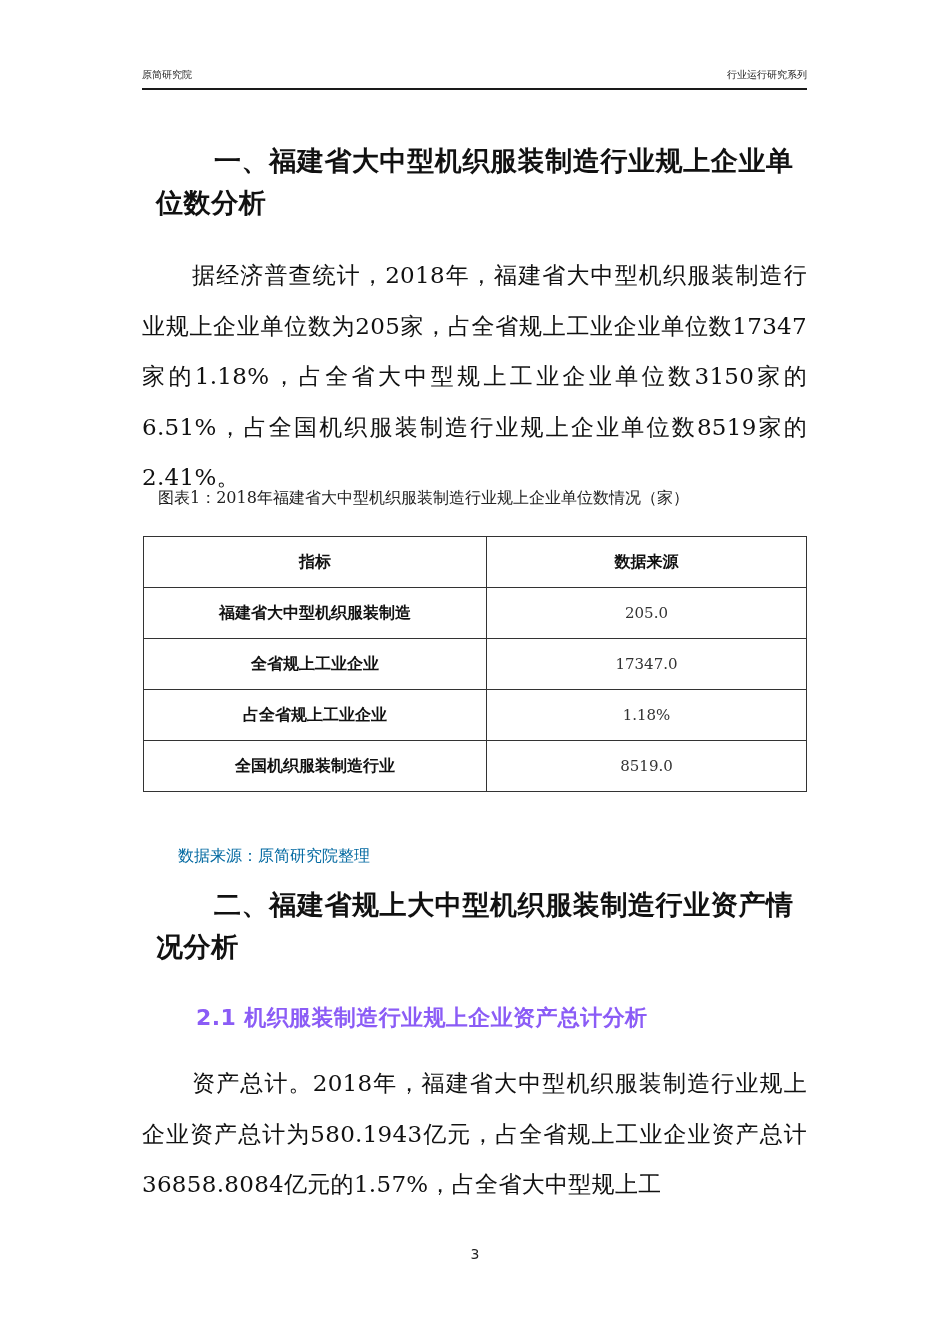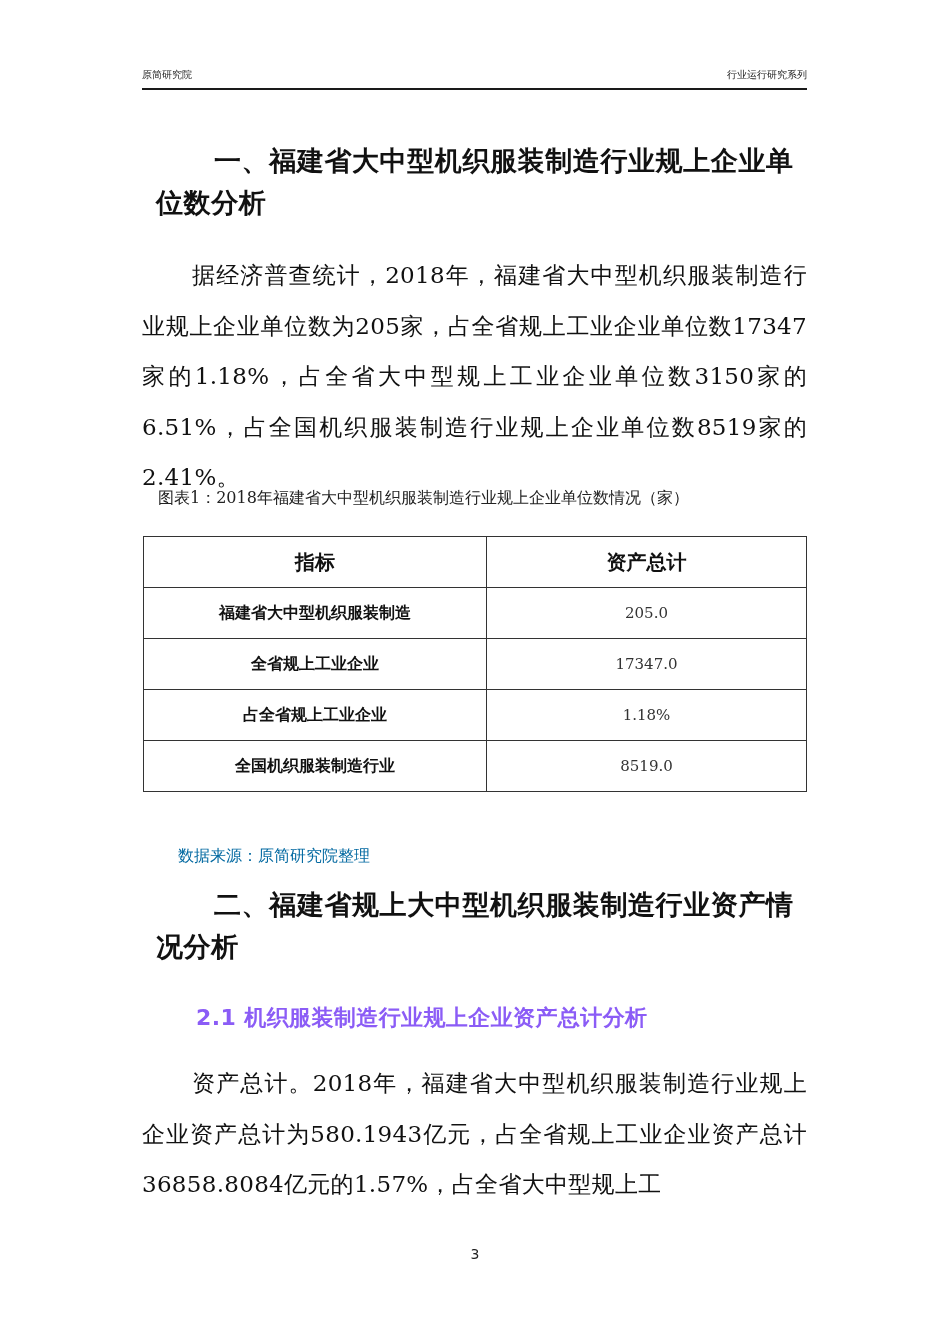--- a/index.html
+++ b/index.html
@@ -7,21 +7,21 @@
   .header { position: absolute; left: 142px; top: 66px; width: 665px; height: 24px; font-family: "DejaVu Sans", "Liberation Sans", sans-serif; font-size: 10px; color: #222; }
   .header .left { position: absolute; left: 0; top: 2px; }
   .header .right { position: absolute; right: 0; top: 2px; }
   .header-rule { position: absolute; left: 142px; top: 88px; width: 665px; height: 2px; background: #1a1a1a; }
   .h1 { position: absolute; left: 156px; width: 665px; font-family: "DejaVu Sans", "Liberation Sans", sans-serif; font-weight: bold; font-size: 27px; line-height: 42px; color: #111; text-indent: 58px; letter-spacing: 0.6px; }
   .h2 { position: absolute; left: 196px; font-family: "DejaVu Sans", "Liberation Sans", sans-serif; font-weight: bold; font-size: 22px; color: #8b5cf6; letter-spacing: 0.4px; }
   .para { position: absolute; left: 142px; width: 665px; font-size: 23px; line-height: 50.5px; text-indent: 50px; text-align: justify; letter-spacing: 0.3px; }
   .caption { position: absolute; left: 158px; top: 488px; font-size: 16px; color: #222; white-space: nowrap; }
   table.data { position: absolute; left: 143px; top: 536px; width: 664px; border-collapse: collapse; }
   table.data td, table.data th { border: 1px solid #333; height: 50px; text-align: center; padding: 0; }
-  table.data th { font-family: "DejaVu Sans", "Liberation Sans", sans-serif; font-weight: bold; font-size: 20px; }
+  table.data th { font-family: "DejaVu Sans", "Liberation Sans", sans-serif; font-weight: bold; font-size: 16px; }
   table.data td.label { font-family: "DejaVu Sans", "Liberation Sans", sans-serif; font-weight: bold; font-size: 16px; width: 342px; }
   table.data td.value { font-family: "DejaVu Serif", "Liberation Serif", serif; font-size: 15px; color: #333; }
   .source { position: absolute; left: 178px; top: 846px; font-size: 16px; color: #0369a1; }
   .page-num { position: absolute; left: 0; width: 950px; top: 1246px; text-align: center; font-family: "DejaVu Sans", "Liberation Sans", sans-serif; font-size: 14px; color: #222; }
 </style>
 </head>
 <body>
 
 <div class="header">
   <span class="left">原简研究院</span>
@@ -32,21 +32,21 @@
 <div class="h1" style="top:140px;">一、福建省大中型机织服装制造行业规上企业单位数分析</div>
 
 <div class="para" style="top:250px;">据经济普查统计，2018年，福建省大中型机织服装制造行业规上企业单位数为205家，占全省规上工业企业单位数17347家的1.18%，占全省大中型规上工业企业单位数3150家的6.51%，占全国机织服装制造行业规上企业单位数8519家的2.41%。</div>
 
 <div class="caption">图表1：2018年福建省大中型机织服装制造行业规上企业单位数情况（家）</div>
 
 <table class="data">
   <tbody>
       <tr>
     <th>指标</th>
-    <th>资产总计</th>
+    <th>数据来源</th>
   </tr>
   <tr>
     <td class="label">福建省大中型机织服装制造</td>
     <td class="value">205.0</td>
   </tr>
   <tr>
     <td class="label">全省规上工业企业</td>
     <td class="value">17347.0</td>
   </tr>
   <tr>

